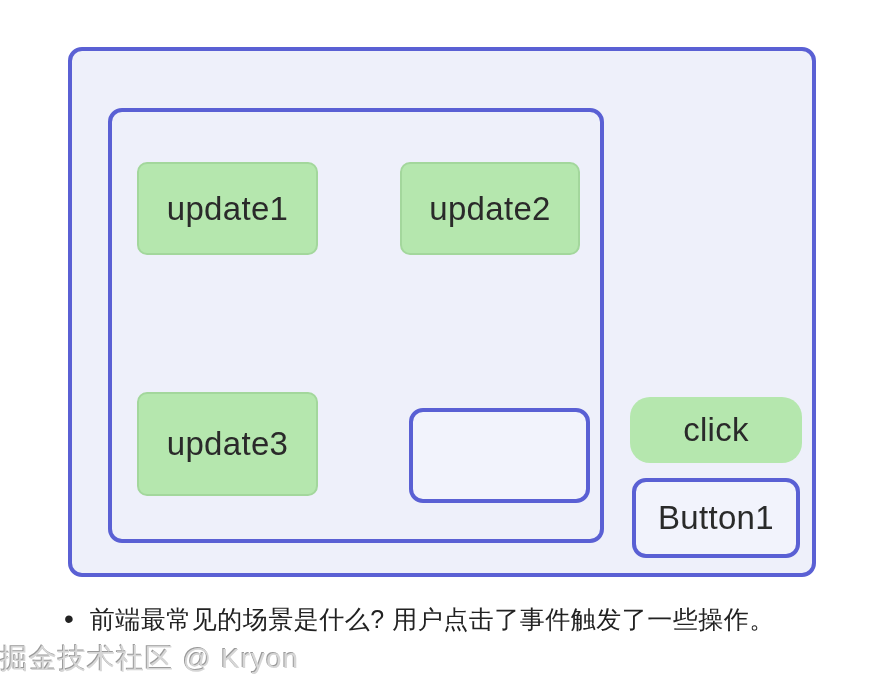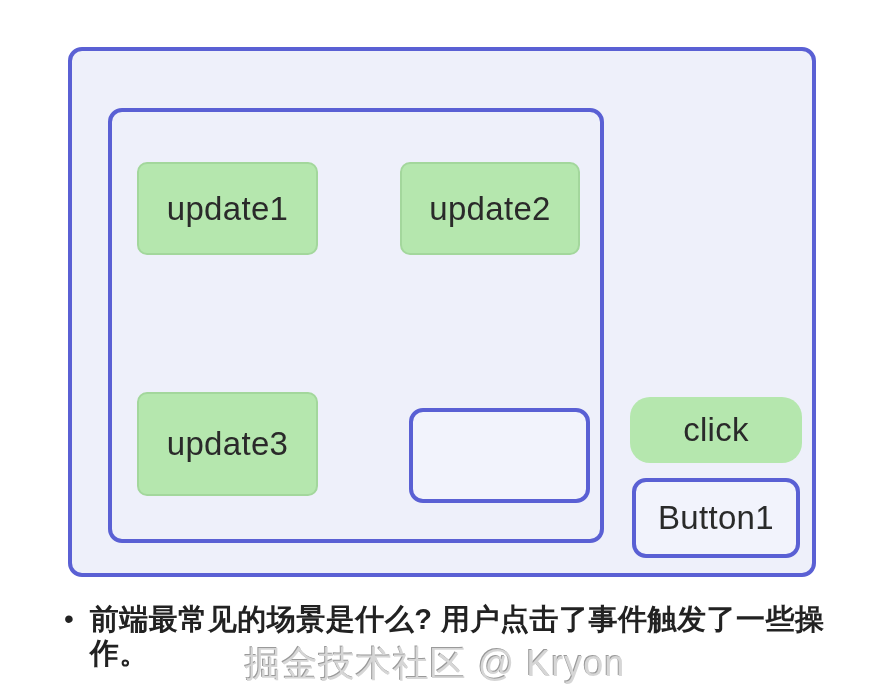--- a/index.html
+++ b/index.html
@@ -76,30 +76,30 @@
     display: flex;
     align-items: flex-start;
     color: var(--caption-color);
   }
   .caption .bullet {
     font-size: 28px;
     line-height: 34px;
     margin-right: 16px;
   }
   .caption .caption-text {
-    font-size: 29px;
+    font-size: 25px;
     line-height: 34px;
-    font-weight: 700;
+    font-weight: 400;
     letter-spacing: 0.5px;
   }
   .watermark {
     position: absolute;
     left: 0; right: 22px; top: 640px;
-    text-align: center;
-    font-size: 36px;
+    text-align: left;
+    font-size: 28px;
     color: #d6d6d6;
     text-shadow: -1px -1px 0 #9a9a9a, 1px 1px 0 #ffffff;
     letter-spacing: 1px;
   }
 </style>
 </head>
 <body>
 
 <div class="page">
 

